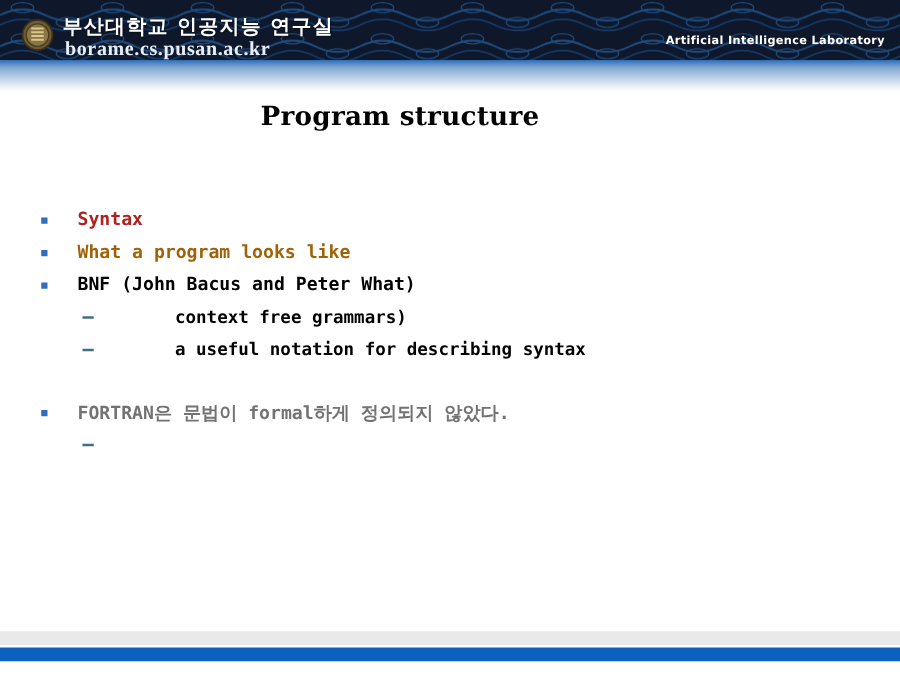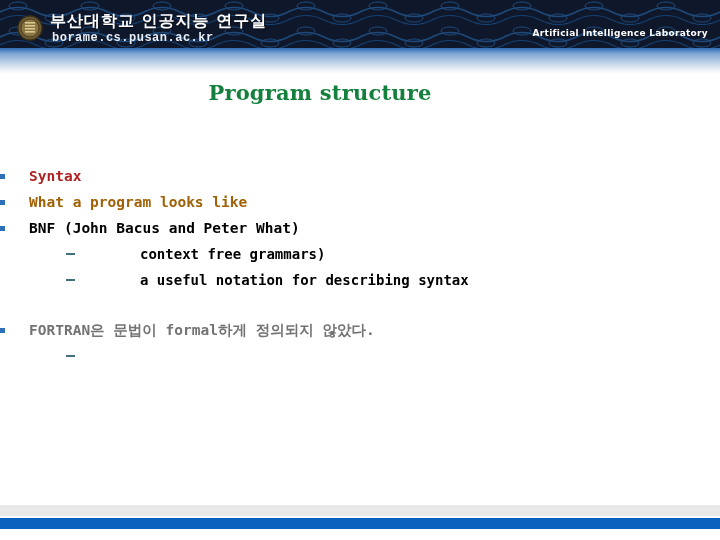--- a/index.html
+++ b/index.html
@@ -51,22 +51,22 @@
     font-size: 16px;
     font-weight: bold;
     letter-spacing: 1px;
     text-shadow: 1px 1px 1px rgba(0,0,0,0.45);
     white-space: nowrap;
   }
   .header-url {
     position: absolute;
     left: 52px; top: 31px;
     color: #e8eef6;
-    font-family: Liberation Mono, monospace;
-    font-size: 12px;
+    font-family: Liberation Serif, serif;
+    font-size: 16px;
     font-weight: bold;
     letter-spacing: 0.5px;
     white-space: nowrap;
     text-align: center;
   }
   .header-lab {
     position: absolute;
     right: 12px; top: 28px;
     color: #ffffff;
     font-family: "DejaVu Sans", sans-serif;
@@ -78,37 +78,37 @@
 
   
   .slide-title {
     position: absolute;
     left: 0; top: 80px;
     width: 640px;
     text-align: center;
     font-family: "DejaVu Serif", serif;
     font-size: 21px;
     font-weight: bold;
-    color: #15803d;
+    color: #000000;
     letter-spacing: 0.2px;
   }
 
   
   .body-list {
     position: absolute;
     left: 0; top: 163px;
     width: 720px;
   }
   .bullet-row {
     position: relative;
     height: 26px;
     display: flex;
     align-items: center;
   }
-  .bullet-row.l1 { }
+  .bullet-row.l1 { padding-left: 33px; }
   .bullet-row.l2 { padding-left: 66px; gap: 48px; }
 
   .marker-sq {
     width: 5px;
     height: 5px;
     background: #2f6fba;
     flex: 0 0 auto;
     margin-right: 24px;
   }
   .marker-dash {

